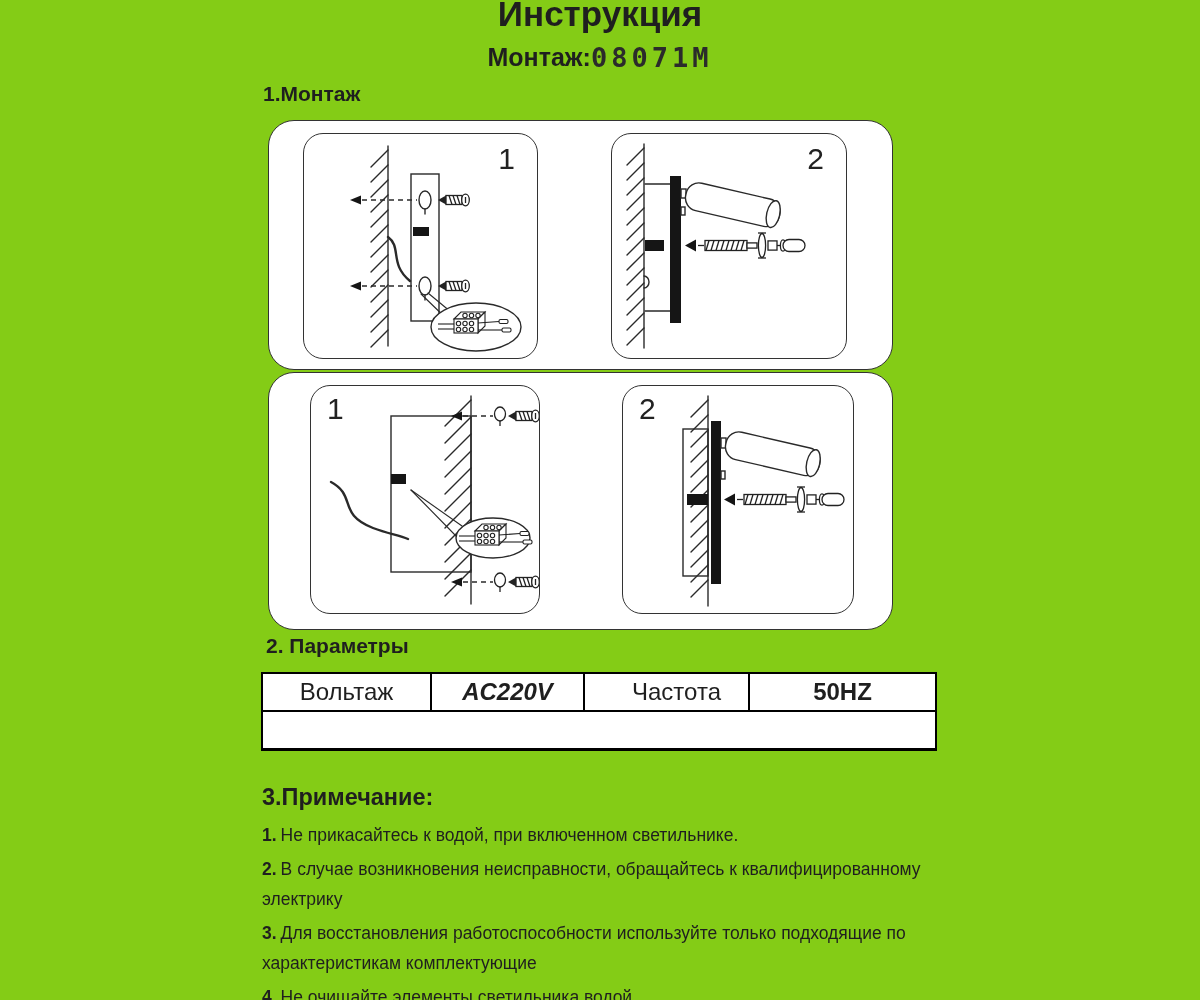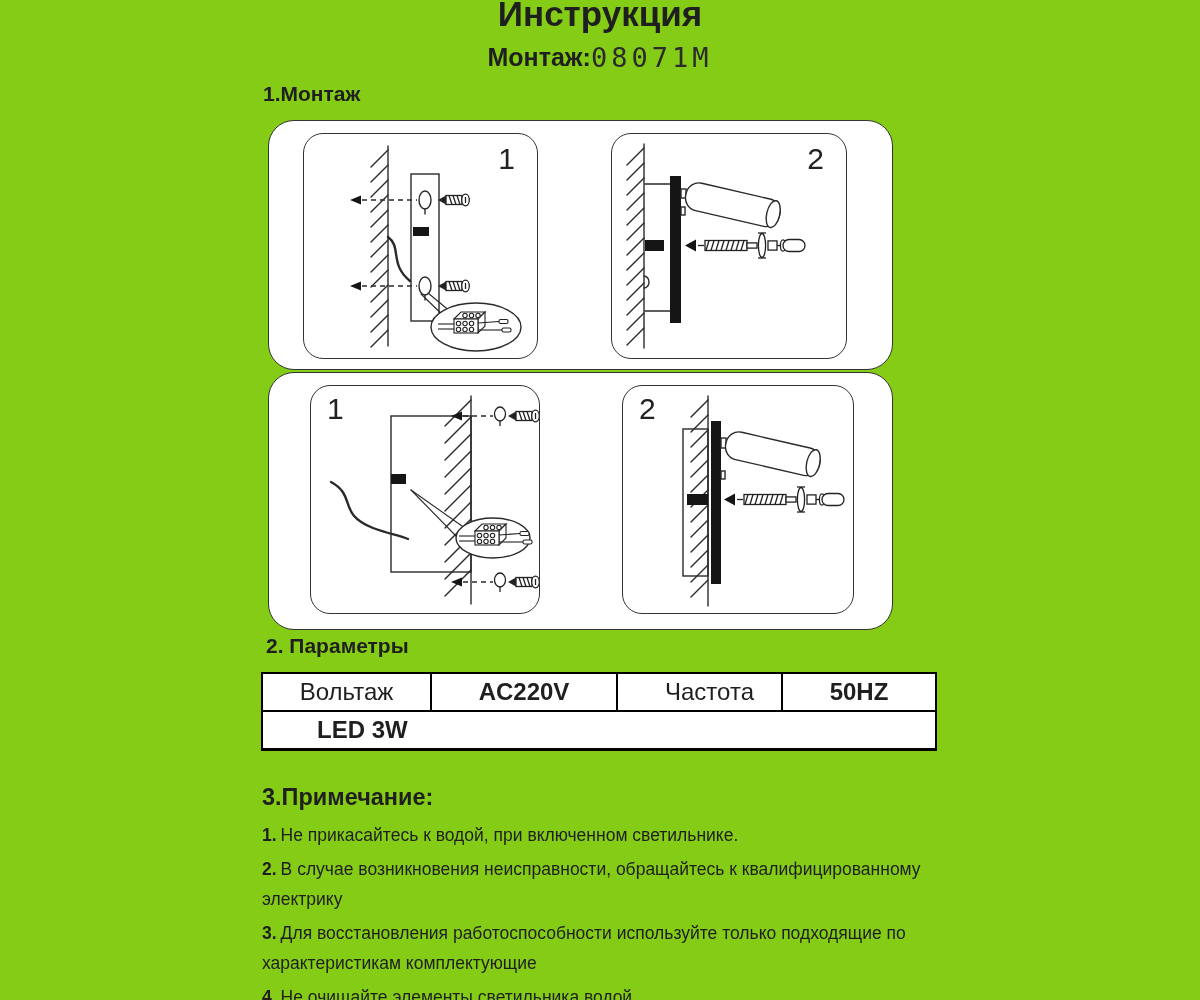--- a/index.html
+++ b/index.html
@@ -3,21 +3,21 @@
 <meta charset="utf-8">
 <style>
   html,body{margin:0;padding:0;background:#fff;}
   .page{position:relative;width:1200px;height:1000px;background:#84cc16;overflow:hidden;
         font-family:"Liberation Sans","DejaVu Sans",sans-serif;color:#1f1f1f;}
 
   .title{position:absolute;top:-6px;left:0;right:0;text-align:center;
          font-size:35px;font-weight:700;line-height:40px;}
   .model-line{position:absolute;top:42px;left:0;right:0;text-align:center;white-space:nowrap;}
   .model-label{font-size:25px;font-weight:700;vertical-align:middle;}
-  .model-value{font-family:"DejaVu Sans Mono",monospace;font-size:27px;font-weight:400;
+  .model-value{font-family:"DejaVu Sans Mono",monospace;font-size:27px;font-weight:700;
                letter-spacing:4px;vertical-align:middle;color:#2b2b2b;}
 
   .h-montage{position:absolute;left:263px;top:82px;font-size:21px;font-weight:700;}
   .h-params{position:absolute;left:266px;top:634px;font-size:21px;font-weight:700;}
   .h-notes{position:absolute;left:262px;top:784px;font-size:23.5px;font-weight:700;}
 
   .obox{position:absolute;border:1.6px solid #333;border-radius:26px;background:#fff;}
   .obox-a{left:268px;top:120px;width:623px;height:248px;}
   .obox-b{left:268px;top:372px;width:623px;height:256px;}
 
@@ -37,21 +37,21 @@
   .diag .thin{stroke-width:1.1;}
   .pnum{position:absolute;font-size:30px;font-weight:400;color:#222;line-height:30px;}
   .n-tr-pos{top:10px;right:22px;} .n-tl-pos{top:8px;left:16px;}
 
   .ptable{position:absolute;left:261px;top:672px;width:672px;background:#fff;
           border:2px solid #000;border-bottom-width:3px;font-size:24px;}
   .prow{display:flex;height:36px;align-items:center;}
   .prow.first{border-bottom:2px solid #000;}
   .pcell{display:flex;align-items:center;justify-content:center;height:100%;box-sizing:border-box;}
   .c1{width:169px;border-right:2px solid #000;}
-  .c2{width:186px;border-right:2px solid #000;}
+  .c2{width:153px;border-right:2px solid #000;font-style:italic;}
   .c3{width:165px;border-right:2px solid #000;padding-left:20px;}
   .c4{flex:1;}
   .cwide{flex:1;justify-content:flex-start;padding-left:54px;}
   .val{font-weight:700;}
 
   .notes{position:absolute;left:262px;top:820px;width:688px;font-size:17.5px;line-height:30px;}
   .note{margin-bottom:4px;}
   .note b{margin-right:4px;}
 </style>
 </head>
@@ -308,21 +308,20 @@
   <div class="h-params">2. Параметры</div>
 
   <div class="ptable">
     <div class="prow first">
       <div class="pcell c1">Вольтаж</div>
       <div class="pcell c2 val">AC220V</div>
       <div class="pcell c3">Частота</div>
       <div class="pcell c4 val">50HZ</div>
     </div>
     <div class="prow">
-      <div class="pcell cwide val">LED 3W</div>
     </div>
   </div>
 
   <div class="h-notes">3.Примечание:</div>
 
   <div class="notes">
     <div class="note"><b>1.</b><span>Не прикасайтесь к водой, при включенном светильнике.</span></div>
     <div class="note"><b>2.</b><span>В случае возникновения неисправности, обращайтесь к квалифицированному электрику</span></div>
     <div class="note"><b>3.</b><span>Для восстановления работоспособности используйте только подходящие по характеристикам комплектующие</span></div>
     <div class="note"><b>4.</b><span>Не очищайте элементы светильника водой.</span></div>

